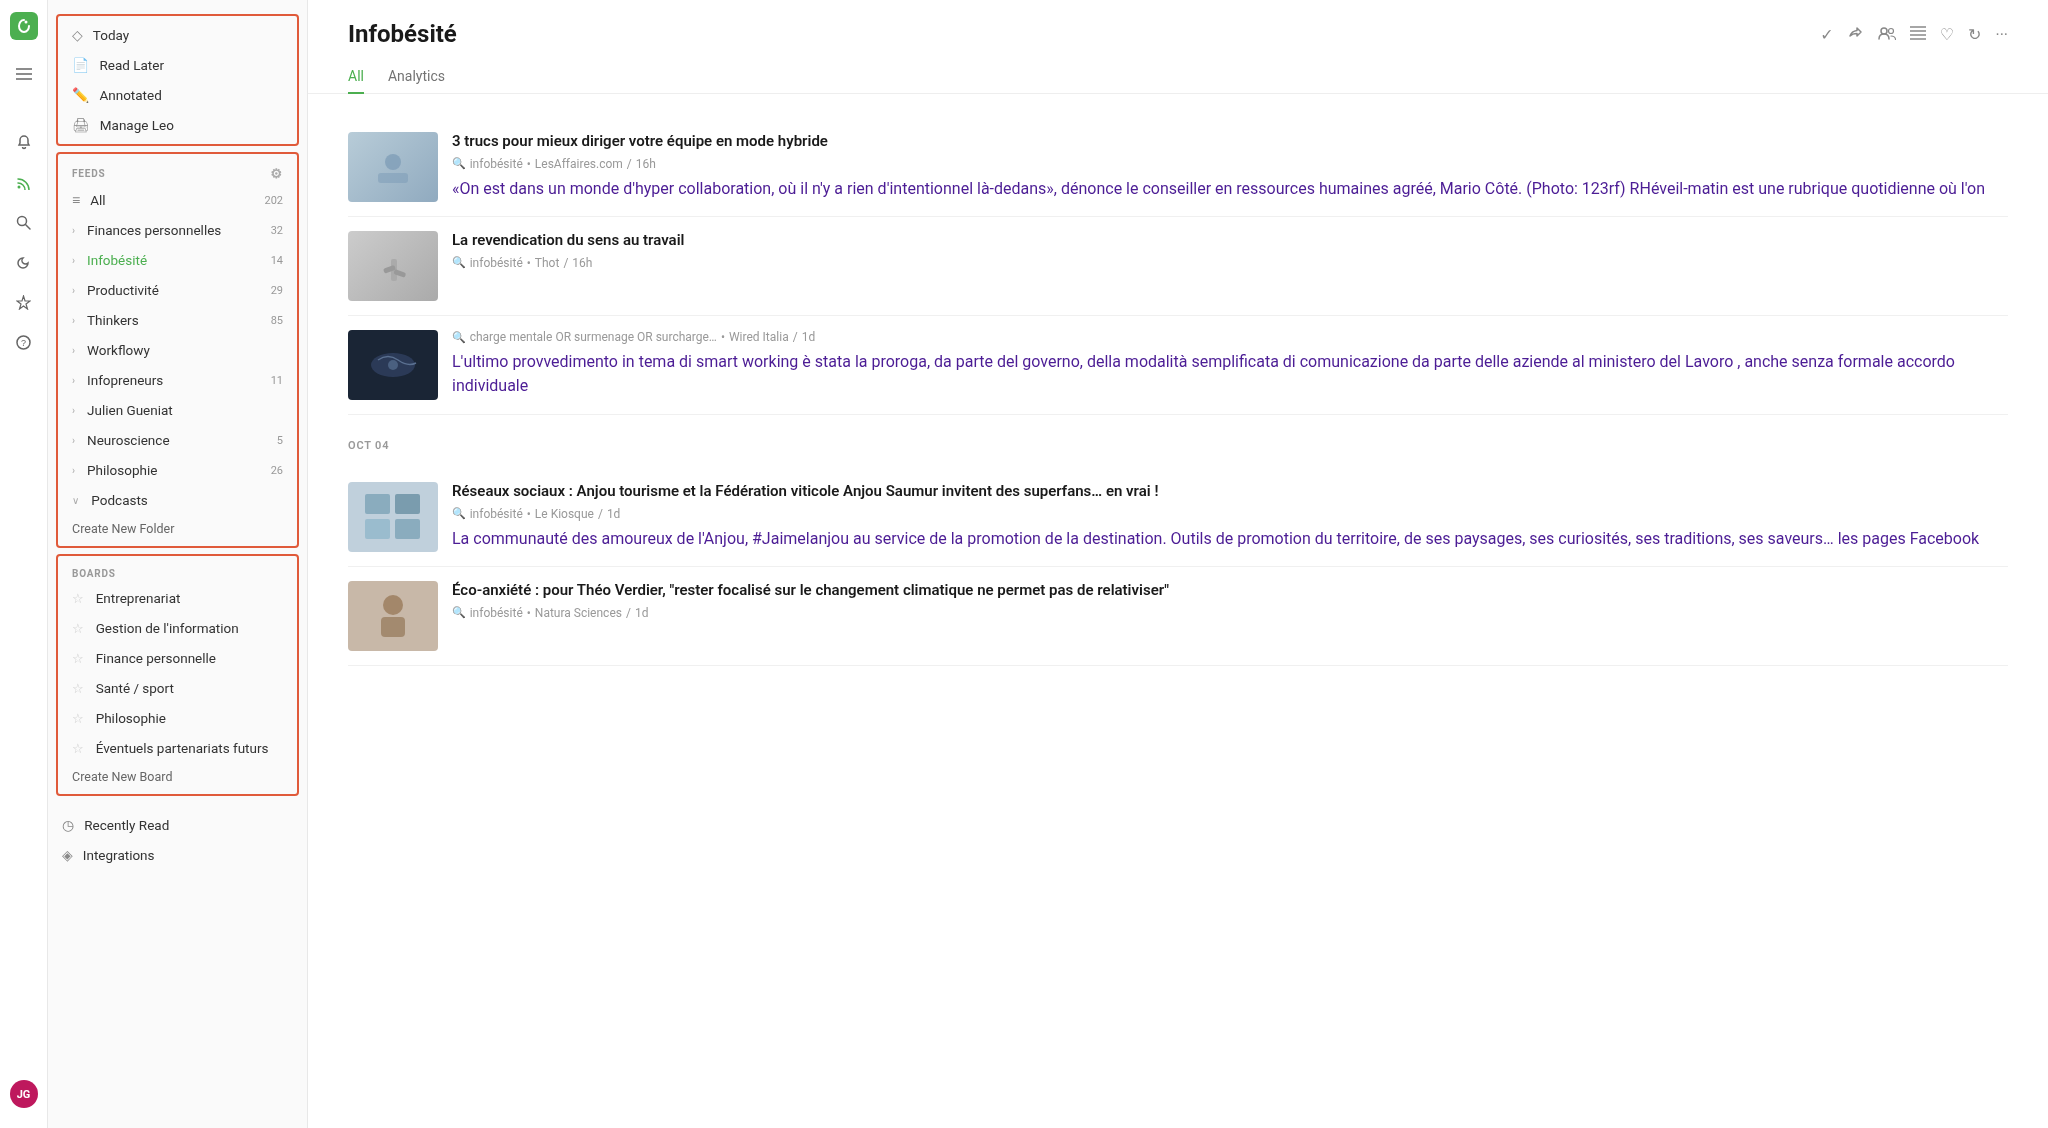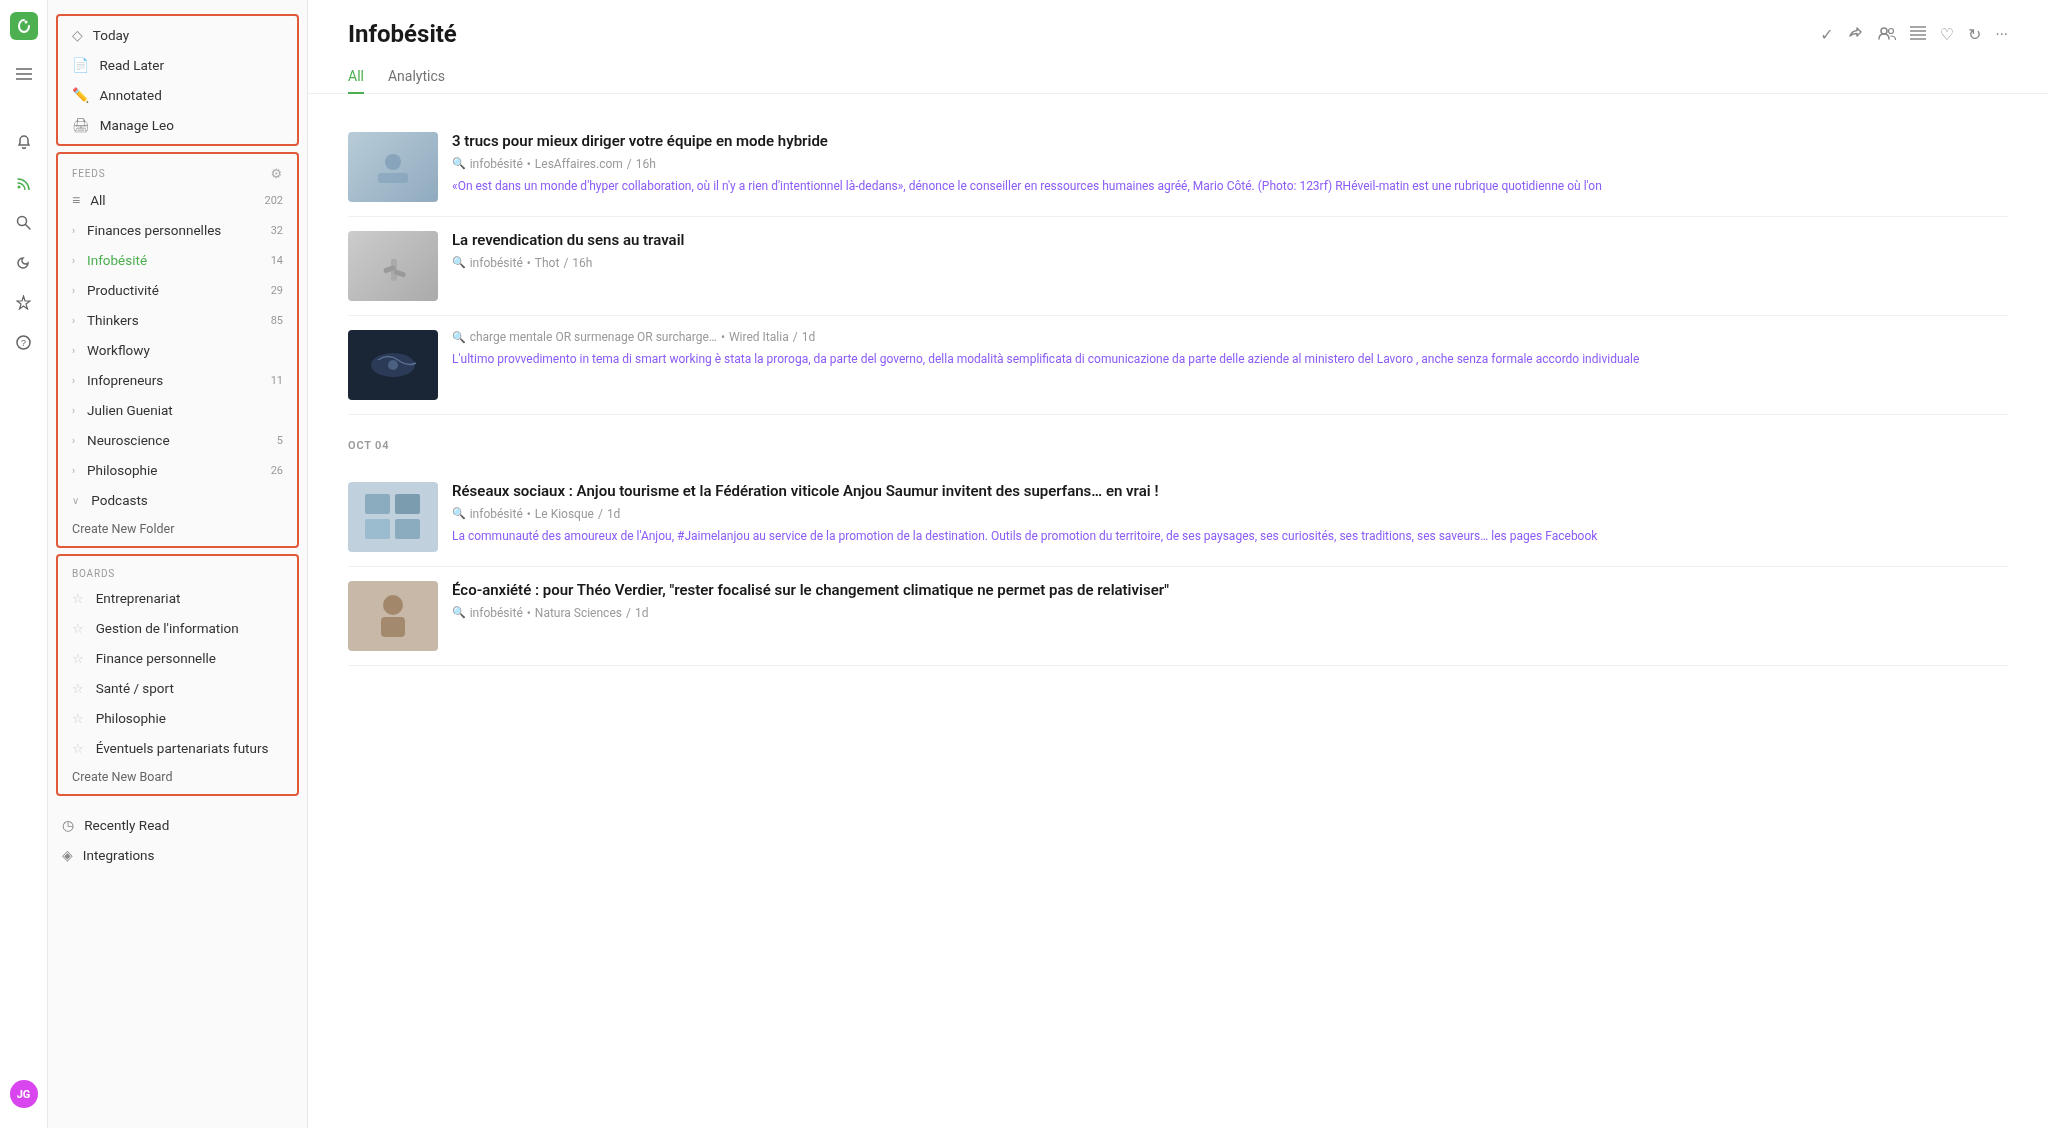--- a/index.html
+++ b/index.html
@@ -30,21 +30,21 @@
       width: 28px; height: 28px;
       background: #4caf50;
       border-radius: 6px;
       display: flex; align-items: center; justify-content: center;
       color: white; font-size: 14px; font-weight: bold;
       margin-bottom: 12px;
     }
     .avatar {
       width: 28px; height: 28px;
       border-radius: 50%;
-      background: #d946ef;
+      background: #be185d;
       display: flex; align-items: center; justify-content: center;
       color: white; font-size: 11px; font-weight: bold;
     }
 
     
     .sidebar {
       width: 260px;
       background: #fafafa;
       border-right: 1px solid #e8e8e8;
       overflow-y: auto;
@@ -68,21 +68,21 @@
       gap: 10px;
     }
     .sidebar-item.active { color: #4caf50; }
     .sidebar-item-icon { font-size: 14px; color: #888; flex-shrink: 0; }
     .sidebar-item-label { flex: 1; }
     .sidebar-item-count { font-size: 11px; color: #999; margin-left: auto; }
 
     .sidebar-section-header {
       display: flex; align-items: center; justify-content: space-between;
       padding: 8px 14px 4px;
-      font-size: 10px; font-weight: 400; color: #999; letter-spacing: 0.8px;
+      font-size: 10px; font-weight: 700; color: #999; letter-spacing: 0.8px;
       text-transform: uppercase;
     }
     .sidebar-section-header .gear-icon { font-size: 13px; cursor: pointer; color: #aaa; }
 
     .sidebar-chevron { font-size: 10px; color: #aaa; margin-right: 2px; }
 
     .create-link {
       display: block;
       padding: 6px 14px;
       font-size: 12.5px;
@@ -147,21 +147,21 @@
       overflow: hidden;
     }
     .thumb-placeholder {
       width: 100%; height: 100%;
       display: flex; align-items: center; justify-content: center;
       font-size: 24px;
     }
     .article-body { flex: 1; }
     .article-title { font-size: 15px; font-weight: 600; color: #1a1a1a; margin-bottom: 5px; line-height: 1.3; }
     .article-meta { font-size: 12px; color: #999; margin-bottom: 6px; display: flex; align-items: center; gap: 4px; }
-    .article-excerpt { font-size: 12px; color: #8b5cf6; line-height: 1.5; display: -webkit-box; -webkit-line-clamp: 2; -webkit-box-orient: vertical; overflow: hidden; }
+    .article-excerpt { font-size: 16px; color: #4c1d95; line-height: 1.5; display: -webkit-box; -webkit-line-clamp: 2; -webkit-box-orient: vertical; overflow: hidden; }
 
     .section-gap { margin-top: 24px; }
 
     
     .thumb-blue { background: #c8d8e8; }
     .thumb-gray { background: #e0e0e0; }
 
     ::-webkit-scrollbar { width: 6px; }
     ::-webkit-scrollbar-track { background: transparent; }
     ::-webkit-scrollbar-thumb { background: #ddd; border-radius: 3px; }

